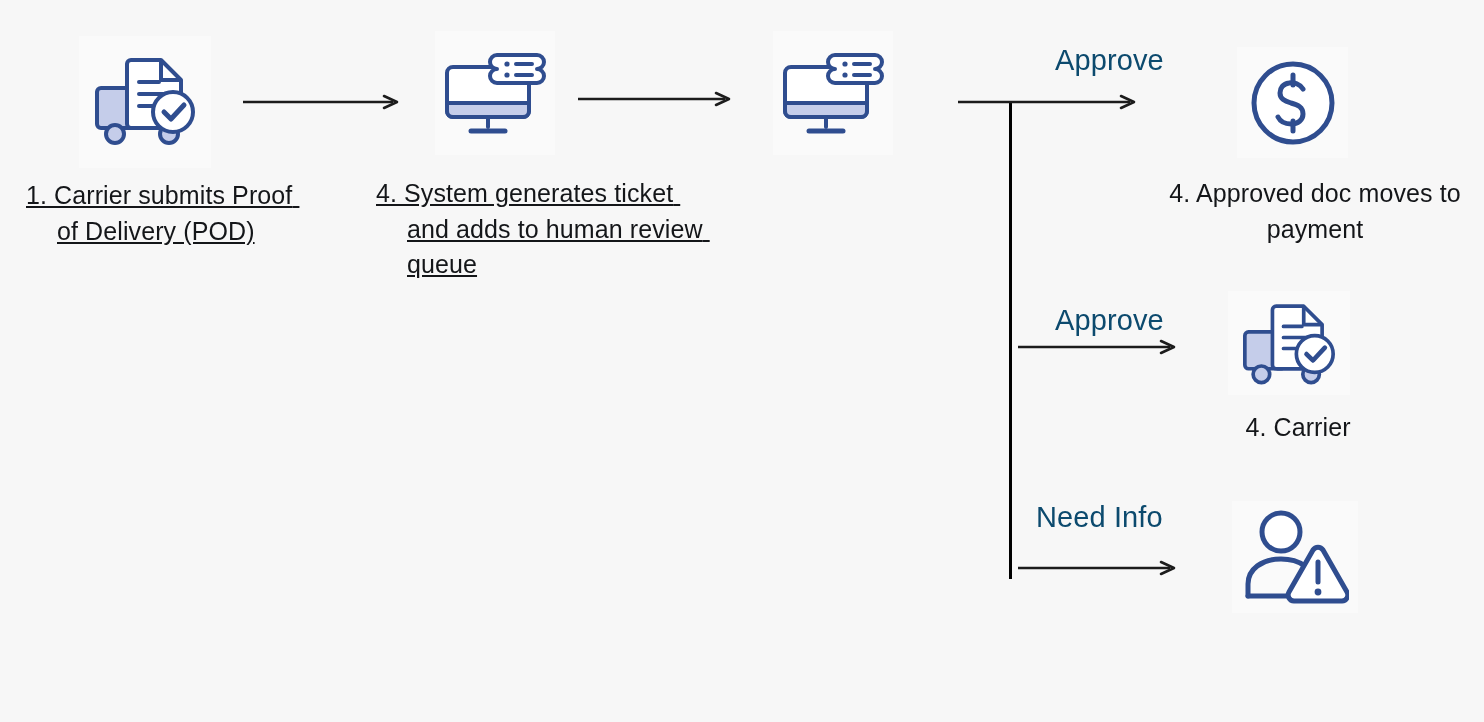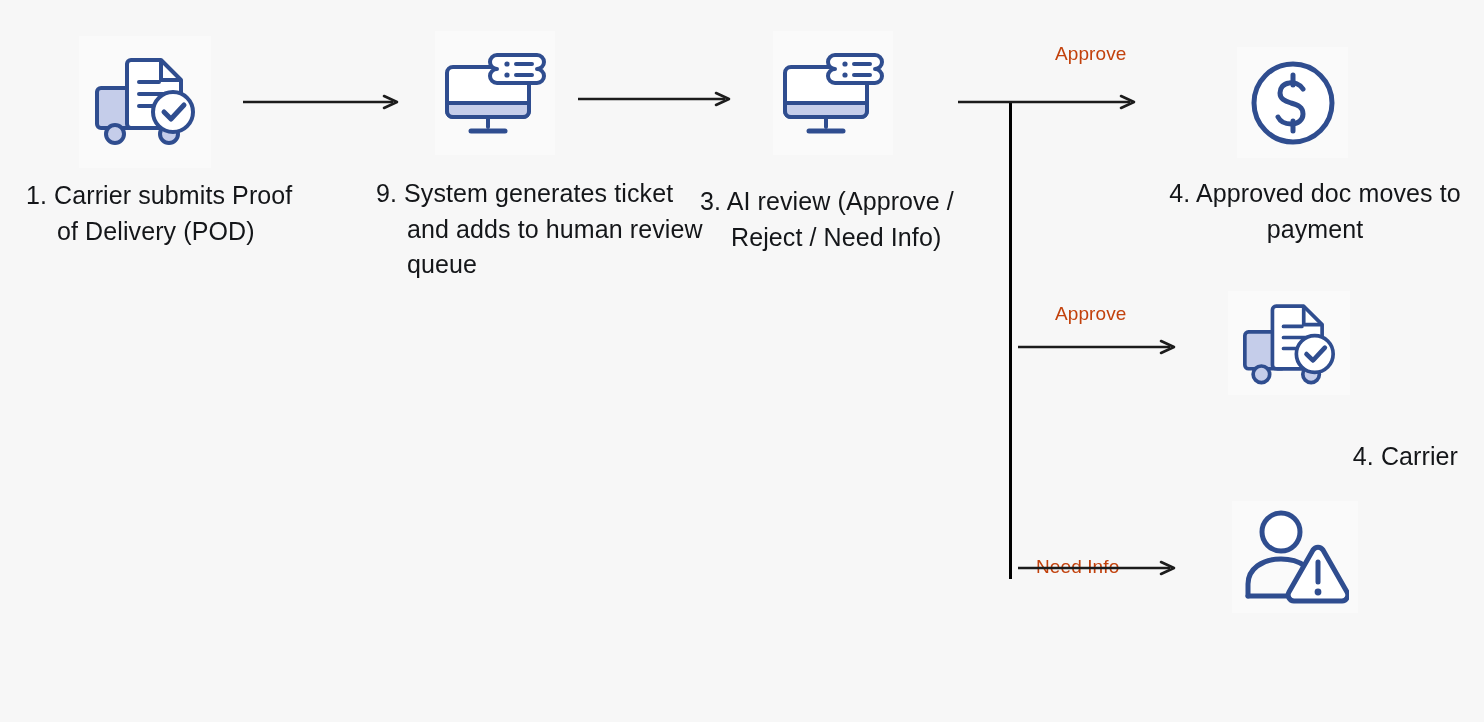--- a/index.html
+++ b/index.html
@@ -33,29 +33,30 @@
     position: absolute;
     font-size: 25px;
     line-height: 1.42;
     color: #141619;
     white-space: pre-wrap;
     letter-spacing: 0.1px;
   }
   .node-label.hang {
     padding-left: 31px;
     text-indent: -31px;
+    text-decoration: underline;
   }
   .node-label.center {
     text-align: center;
   }
   .branch-label {
     position: absolute;
-    font-size: 19px;
+    font-size: 29px;
     line-height: 1.2;
-    color: #c2410c;
+    color: #0c4a6e;
     letter-spacing: 0.1px;
   }
   .connector {
     position: absolute;
   }
   .vline {
     position: absolute;
     background: #000000;
   }
 </style>
@@ -95,21 +96,21 @@
         <path d="M4 60 h82 v8 a6 6 0 0 1 -6 6 H10 a6 6 0 0 1 -6 -6 z" fill="#c5cdea" stroke="#2f4d8f" stroke-width="4" stroke-linejoin="round"></path>
         <path d="M45 74 v10" stroke="#2f4d8f" stroke-width="4" stroke-linecap="round"></path>
         <path d="M28 88 h34" stroke="#2f4d8f" stroke-width="5" stroke-linecap="round"></path>
         <path d="M54 12 h40 a7 7 0 0 1 0 14 a7 7 0 0 1 0 14 H54 a7 7 0 0 1 0 -14 a7 7 0 0 1 0 -14 z" fill="#ffffff" stroke="#2f4d8f" stroke-width="4" stroke-linejoin="round"></path>
         <circle cx="64" cy="21" r="2.6" fill="#2f4d8f"></circle>
         <circle cx="64" cy="32" r="2.6" fill="#2f4d8f"></circle>
         <path d="M73 21 h16 M73 32 h16" stroke="#2f4d8f" stroke-width="4" stroke-linecap="round"></path>
       </svg>
     </span>
   </div>
-  <div class="node-label hang" style="left:376px; top:176px; width:302px;">9. System generates ticket and adds to human review queue</div>
+  <div class="node-label hang" style="left:376px; top:176px; width:302px;">4. System generates ticket and adds to human review queue</div>
 
   <div class="connector" style="left:578px; top:89px; width:160px; height:20px;">
     <svg width="160" height="20" viewBox="0 0 160 20" fill="none">
       <path d="M0 10 H147" stroke="#1c1c1c" stroke-width="2.6"></path>
       <path d="M138 4 L151 10 L138 16" fill="none" stroke="#1c1c1c" stroke-width="2.6" stroke-linecap="round" stroke-linejoin="round"></path>
     </svg>
   </div>
 
   <div class="icon-tile" style="left:773px; top:31px; width:120px; height:124px;">
     <span>
@@ -118,21 +119,20 @@
         <path d="M4 60 h82 v8 a6 6 0 0 1 -6 6 H10 a6 6 0 0 1 -6 -6 z" fill="#c5cdea" stroke="#2f4d8f" stroke-width="4" stroke-linejoin="round"></path>
         <path d="M45 74 v10" stroke="#2f4d8f" stroke-width="4" stroke-linecap="round"></path>
         <path d="M28 88 h34" stroke="#2f4d8f" stroke-width="5" stroke-linecap="round"></path>
         <path d="M54 12 h40 a7 7 0 0 1 0 14 a7 7 0 0 1 0 14 H54 a7 7 0 0 1 0 -14 a7 7 0 0 1 0 -14 z" fill="#ffffff" stroke="#2f4d8f" stroke-width="4" stroke-linejoin="round"></path>
         <circle cx="64" cy="21" r="2.6" fill="#2f4d8f"></circle>
         <circle cx="64" cy="32" r="2.6" fill="#2f4d8f"></circle>
         <path d="M73 21 h16 M73 32 h16" stroke="#2f4d8f" stroke-width="4" stroke-linecap="round"></path>
       </svg>
     </span>
   </div>
-  <div class="node-label hang" style="left:700px; top:184px; width:286px;">3. AI review (Approve / Reject / Need Info)</div>
 
   <div class="vline" style="left:1009px; top:103px; width:3px; height:476px;"></div>
 
   <div class="branch-label" style="left:1055px; top:43px;">Approve</div>
   <div class="connector" style="left:958px; top:92px; width:185px; height:20px;">
     <svg width="185" height="20" viewBox="0 0 185 20" fill="none">
       <path d="M0 10 H172" stroke="#1c1c1c" stroke-width="2.6"></path>
       <path d="M163 4 L176 10 L163 16" fill="none" stroke="#1c1c1c" stroke-width="2.6" stroke-linecap="round" stroke-linejoin="round"></path>
     </svg>
   </div>
@@ -162,23 +162,23 @@
         <path d="M40 10 h30 l20 20 v44 a4 4 0 0 1 -4 4 H40 a4 4 0 0 1 -4 -4 V14 a4 4 0 0 1 4 -4 z" fill="#ffffff" stroke="#2f4d8f" stroke-width="4" stroke-linejoin="round"></path>
         <path d="M70 10 v20 h20" fill="none" stroke="#2f4d8f" stroke-width="4" stroke-linejoin="round"></path>
         <path d="M48 32 h20 M48 44 h30 M48 56 h22" stroke="#2f4d8f" stroke-width="4" stroke-linecap="round"></path>
         <circle cx="24" cy="84" r="9" fill="#c5cdea" stroke="#2f4d8f" stroke-width="4"></circle>
         <circle cx="78" cy="84" r="9" fill="#c5cdea" stroke="#2f4d8f" stroke-width="4"></circle>
         <circle cx="82" cy="62" r="20" fill="#ffffff" stroke="#2f4d8f" stroke-width="4"></circle>
         <path d="M73 62 l7 7 l13 -14" fill="none" stroke="#2f4d8f" stroke-width="5" stroke-linecap="round" stroke-linejoin="round"></path>
       </svg>
     </span>
   </div>
-  <div class="node-label center" style="left:1138px; top:439px; width:320px;text-align:right;">4. Carrier</div>
+  <div class="node-label center" style="left:1138px; top:410px; width:320px;">4. Carrier</div>
 
-  <div class="branch-label" style="left:1036px; top:556px;">Need Info</div>
+  <div class="branch-label" style="left:1036px; top:500px;">Need Info</div>
   <div class="connector" style="left:1018px; top:558px; width:165px; height:20px;">
     <svg width="165" height="20" viewBox="0 0 165 20" fill="none">
       <path d="M0 10 H152" stroke="#1c1c1c" stroke-width="2.6"></path>
       <path d="M143 4 L156 10 L143 16" fill="none" stroke="#1c1c1c" stroke-width="2.6" stroke-linecap="round" stroke-linejoin="round"></path>
     </svg>
   </div>
   <div class="icon-tile" style="left:1232px; top:501px; width:126px; height:112px;">
     <span>
       <svg width="108" height="98" viewBox="0 0 108 98" fill="none">
         <circle cx="40" cy="24" r="19" fill="#ffffff" stroke="#2f4d8f" stroke-width="5"></circle>

